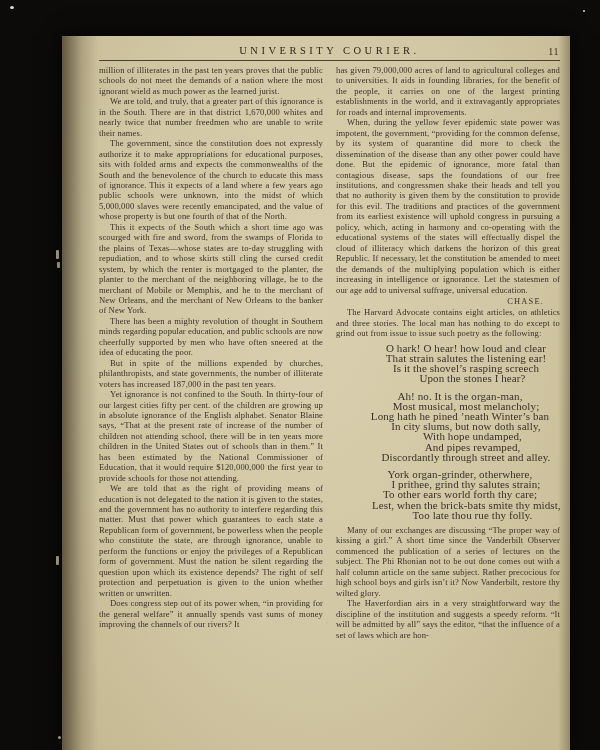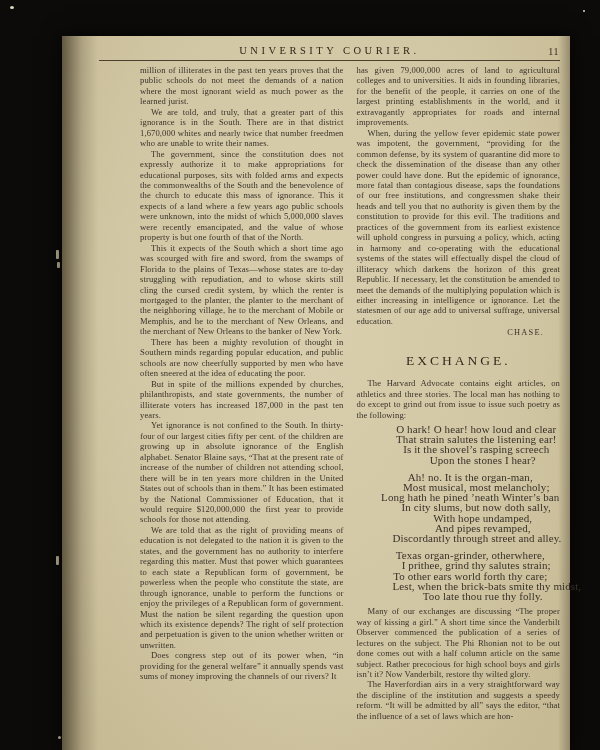--- a/index.html
+++ b/index.html
@@ -25,21 +25,21 @@
     background:linear-gradient(270deg,rgba(32,24,10,0.30),rgba(32,24,10,0));
     pointer-events:none;
   }
   .content{position:absolute;left:37px;top:8px;width:461px;}
   .header{position:relative;height:16px;border-bottom:1px solid #4a4130;margin-bottom:4px;}
   .masthead{
     position:absolute;left:0;right:0;top:1px;text-align:center;
     font-size:10.5px;letter-spacing:3.5px;color:#2e2718;white-space:nowrap;
   }
   .pagenum{position:absolute;right:1px;top:2px;font-size:10px;color:#332c1d;letter-spacing:0.5px;text-align:center;}
-  .columns{display:flex;gap:13px;margin-left:41px;}
+  .columns{display:flex;gap:13px;}
   .col{
     flex:1;min-width:0;
     font-size:8.6px;line-height:10.45px;letter-spacing:0.1px;
     text-align:justify;hyphens:auto;color:#39322a;
   }
   .col p{margin:0;text-indent:11px;}
   .col p.cont{text-indent:0;}
   .sig{text-align:right;padding-right:16px;letter-spacing:1.2px;font-size:8.4px;color:#39322a;margin-top:2px;}
   .exchange-heading{
     text-align:center;font-size:13.5px;letter-spacing:3px;color:#322b1c;
@@ -81,37 +81,36 @@
         <p>Yet ignorance is not confined to the South. In thirty-four of our largest cities fifty per cent. of the children are growing up in absolute ignorance of the English alphabet. Senator Blaine says, “That at the present rate of increase of the number of children not attending school, there will be in ten years more children in the United States out of schools than in them.”  It has been estimated by the National Commissioner of Education, that it would require $120,000,000 the first year to provide schools for those not attending.</p>
         <p>We are told that as the right of providing means of education is not delegated to the nation it is given to the states, and the government has no authority to interfere regarding this matter.  Must that power which guarantees to each state a Republican form of government, be powerless when the people who constitute the state, are through ignorance, unable to perform the functions or enjoy the privileges of a Republican form of government.  Must the nation be silent regarding the question upon which its existence depends?  The right of self protection and perpetuation is given to the union whether written or unwritten.</p>
         <p>Does congress step out of its power when, “in providing for the general welfare” it annually spends vast sums of money improving the channels of our rivers?  It</p>
       </div>
 
       <div class="col">
         <p class="cont">has given 79,000,000 acres of land to agricultural colleges and to universities.  It aids in founding libraries, for the benefit of the people, it carries on one of the largest printing establishments in the world, and it extravagantly appropriates for roads and internal improvements.</p>
         <p>When, during the yellow fever epidemic state power was impotent, the government, “providing for the common defense, by its system of quarantine did more to check the dissemination of the disease than any other power could have done.  But the epidemic of ignorance, more fatal than contagious disease, saps the foundations of our free institutions, and congressmen shake their heads and tell you that no authority is given them by the constitution to provide for this evil.  The traditions and practices of the government from its earliest existence will uphold congress in pursuing a policy, which, acting in harmony and co-operating with the educational systems of the states will effectually dispel the cloud of illiteracy which darkens the horizon of this great Republic.  If necessary, let the constitution be amended to meet the demands of the multiplying population which is either  increasing in intelligence or ignorance.  Let the statesmen of our age add to universal suffrage, universal education.</p>
         <div class="sig">CHASE.</div>
 
-        <div class="exchange-heading">EXCHANGE.</div>
 
         <p>The Harvard Advocate contains eight articles, on athletics and three stories. The local man has nothing to do except to grind out from issue to issue such poetry as the following:</p>
 
         <div class="poem">
           <div class="i1">O hark! O hear! how loud and clear</div>
           <div class="i1">That strain salutes the listening ear!</div>
           <div class="i1">Is it the shovel’s rasping screech</div>
           <div class="i2">Upon the stones I hear?</div>
           <div class="gap">Ah! no.  It is the organ-man,</div>
           <div class="i1">Most musical, most melancholy;</div>
           <div>Long hath he pined ’neath Winter’s ban</div>
           <div class="i1">In city slums, but now doth sally,</div>
           <div class="i2">With hope undamped,</div>
           <div class="i2">And pipes revamped,</div>
           <div class="i1">Discordantly through street and alley.</div>
-          <div class="gap">Texas organ-grinder, otherwhere,</div>
+          <div class="gap">York organ-grinder, otherwhere,</div>
           <div class="i1">I prithee, grind thy salutes strain;</div>
           <div>To other ears world forth thy care;</div>
           <div class="i1">Lest, when the brick-bats smite thy midst,</div>
           <div class="i2">Too late thou rue thy folly.</div>
         </div>
 
         <p>Many of our exchanges are discussing “The proper way of kissing a girl.”  A short time since the Vanderbilt Observer commenced the publication of a series of lectures on the subject.  The Phi Rhonian not to be out done comes out with a half column article on the same subject.  Rather precocious for high school boys and girls isn’t it?  Now Vanderbilt, restore thy wilted glory.</p>
         <p>The Haverfordian airs in a very straightforward way the discipline of the institution and suggests a speedy reform.  “It will be admitted by all” says the editor, “that the influence of a set of laws which are hon-</p>
       </div>
 

